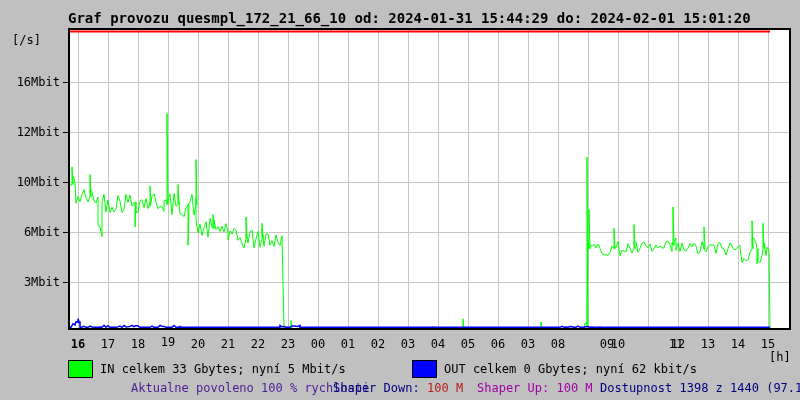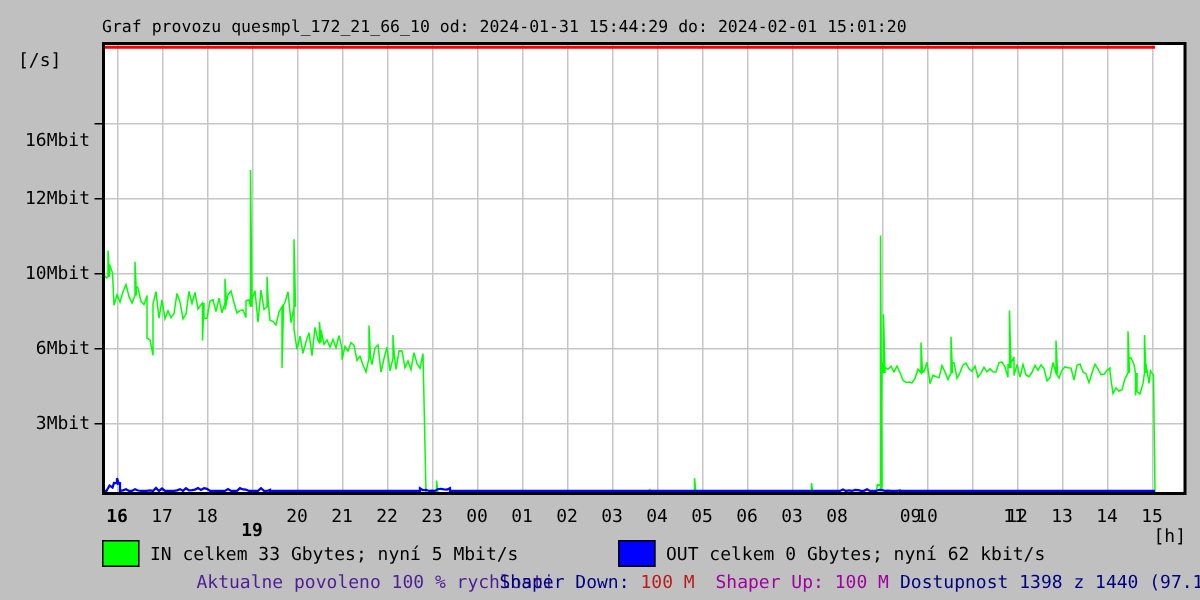--- a/index.html
+++ b/index.html
@@ -1,20 +1,20 @@
 <!DOCTYPE html>
 <html><head>
 <meta charset="utf-8">
 <style>
   html,body{margin:0;padding:0}
   body{width:800px;height:400px;background:#c0c0c0;position:relative;overflow:hidden;
        font-family:"DejaVu Sans Mono",monospace}
   .t{position:absolute;font:12px "DejaVu Sans Mono",monospace;color:#000;
      white-space:pre;line-height:14px}
-  .title{font-weight:normal;font-size:11px}
+  .title{font-weight:bold;font-size:14px}
   .ylab{width:48px;text-align:right}
   .xlab{transform:translateX(-50%)}
   .swatch{position:absolute;width:25px;height:18px;border:1px solid #000;box-sizing:border-box}
   svg{position:absolute;left:0;top:0}
 </style>
 </head>
 <body>
 
 <svg width="800" height="400">
     <rect x="69" y="29" width="721" height="300" fill="#ffffff"></rect>
@@ -58,31 +58,31 @@
     <line x1="63" y1="282.5" x2="69" y2="282.5" stroke="#000000" stroke-width="1"></line>
   </svg>
 
 <div class="t title" style="left:68px;top:11px">Graf provozu quesmpl_172_21_66_10 od: 2024-01-31 15:44:29 do: 2024-02-01 15:01:20</div>
 
 <div class="t" style="left:12px;top:33px">[/s]</div>
 
 <div class="t" style="left:769px;top:350px">[h]</div>
 
 <div>
-    <div class="t ylab" style="left: 12px; top: 86px;">16Mbit</div>
+    <div class="t ylab" style="left: 12px; top: 75px;">16Mbit</div>
     <div class="t ylab" style="left: 12px; top: 125px;">12Mbit</div>
     <div class="t ylab" style="left: 12px; top: 175px;">10Mbit</div>
     <div class="t ylab" style="left: 12px; top: 225px;">6Mbit</div>
     <div class="t ylab" style="left: 12px; top: 275px;">3Mbit</div>
   </div>
 <div>
     <div class="t xlab" style="left: 78px; top: 337px; font-weight: bold;">16</div>
     <div class="t xlab" style="left: 108px; top: 337px;">17</div>
     <div class="t xlab" style="left: 138px; top: 337px;">18</div>
-    <div class="t xlab" style="left: 168px; top: 346px; font-weight: bold;">19</div>
+    <div class="t xlab" style="left: 168px; top: 335px;">19</div>
     <div class="t xlab" style="left: 198px; top: 337px;">20</div>
     <div class="t xlab" style="left: 228px; top: 337px;">21</div>
     <div class="t xlab" style="left: 258px; top: 337px;">22</div>
     <div class="t xlab" style="left: 288px; top: 337px;">23</div>
     <div class="t xlab" style="left: 318px; top: 337px;">00</div>
     <div class="t xlab" style="left: 348px; top: 337px;">01</div>
     <div class="t xlab" style="left: 378px; top: 337px;">02</div>
     <div class="t xlab" style="left: 408px; top: 337px;">03</div>
     <div class="t xlab" style="left: 438px; top: 337px;">04</div>
     <div class="t xlab" style="left: 468px; top: 337px;">05</div>

